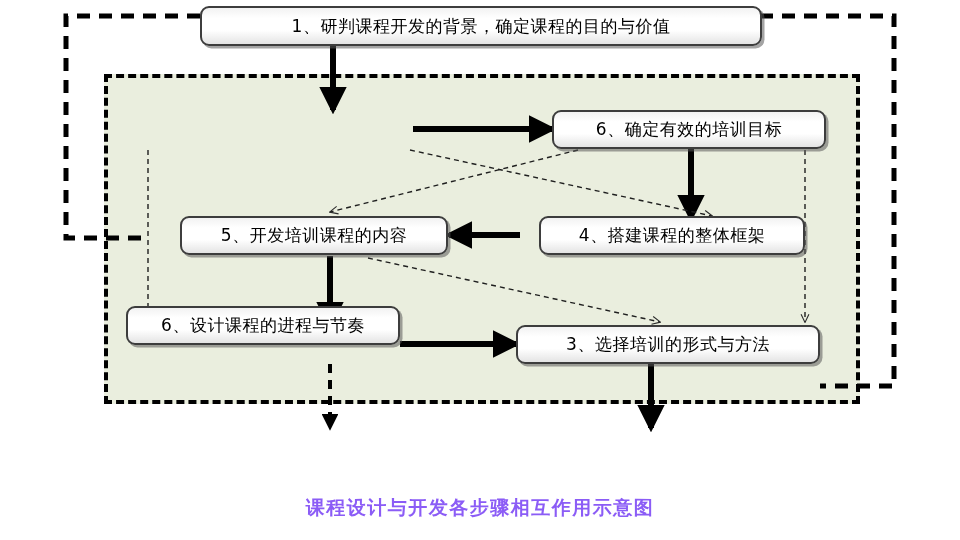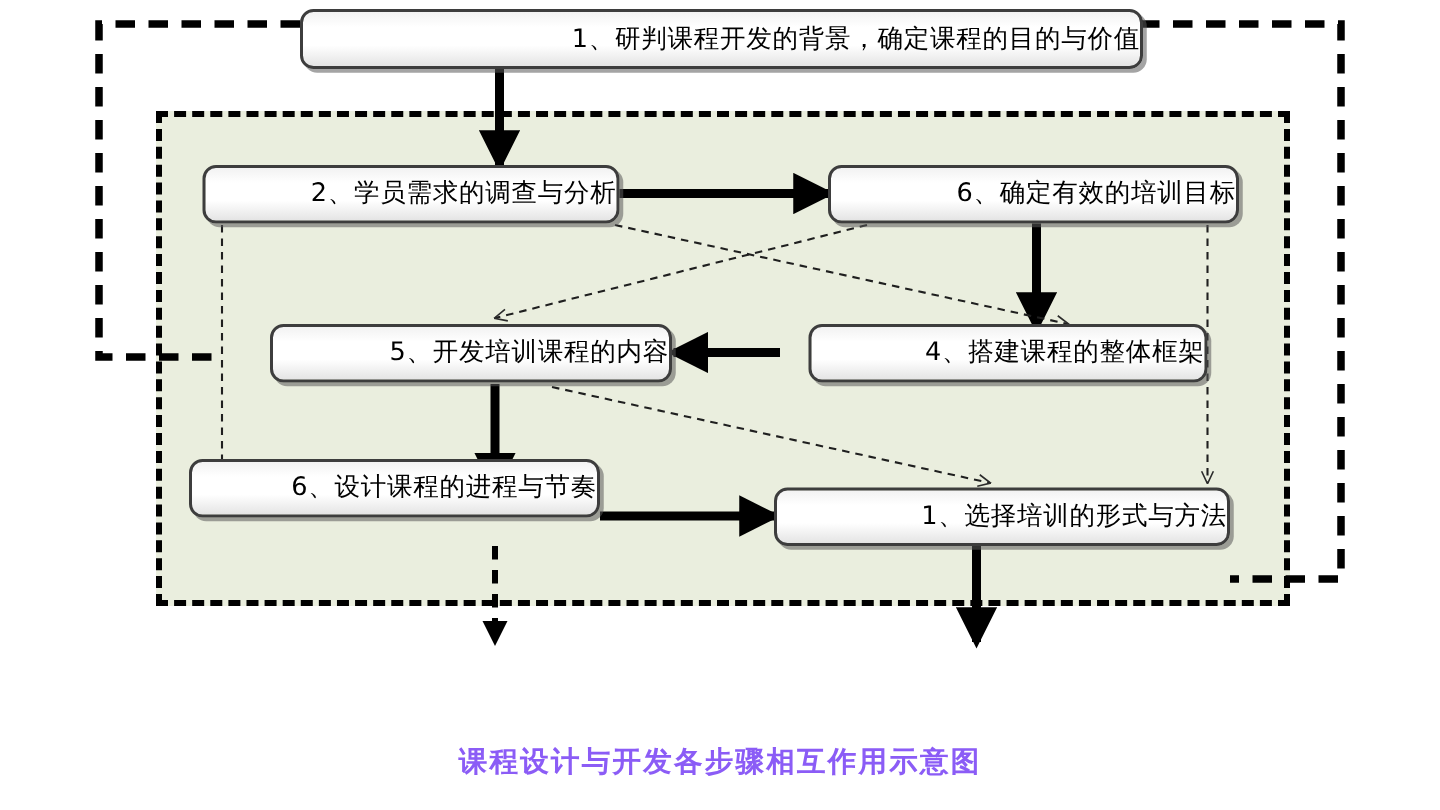--- a/index.html
+++ b/index.html
@@ -42,21 +42,21 @@
   .node {
     position: absolute;
     box-sizing: border-box;
     border: 2px solid #3d3d3d;
     border-radius: 9px;
     background: linear-gradient(to bottom,
                 #f2f2f2 0%, #ffffff 28%, #ffffff 62%, #e4e4e4 100%);
     box-shadow: 2.5px 2.5px 0 rgba(90,90,90,0.55);
     display: flex;
     align-items: center;
-    justify-content: flex-end;
+    justify-content: center;
     color: #000000;
     white-space: nowrap;
   }
   .node-label {
     font-size: 17px;
     letter-spacing: 0.5px;
     line-height: 1;
   }
   .node.wide .node-label {
     font-size: 17px;
@@ -125,42 +125,39 @@
 
     <line x1="368" y1="258" x2="660" y2="322" stroke="#1f1f1f" stroke-width="1.4" stroke-dasharray="5,4" marker-end="url(#arrow-thin)"></line>
 
     <line x1="330" y1="364" x2="330" y2="428" stroke="#000000" stroke-width="4" stroke-dasharray="9,7" marker-end="url(#arrow-dashmed)"></line>
   </svg>
 
   <div class="node wide" style="left:200px; top:6px; width:562px; height:40px;">
     <span class="node-label">1、研判课程开发的背景，确定课程的目的与价值</span>
   </div>
 
-  <div class="node" style="left:135px; top:110px; width:278px; height:39px;">
-    <span class="node-label">2、学员需求的调查与分析</span>
-  </div>
 
   <div class="node" style="left:552px; top:110px; width:274px; height:39px;">
     <span class="node-label">6、确定有效的培训目标</span>
   </div>
 
   <div class="node" style="left:520px; top:216px; width:266px; height:39px;margin-left:19px;">
     <span class="node-label">4、搭建课程的整体框架</span>
   </div>
 
   <div class="node" style="left:180px; top:216px; width:268px; height:39px;">
     <span class="node-label">5、开发培训课程的内容</span>
   </div>
 
   <div class="node" style="left:126px; top:306px; width:274px; height:39px;">
     <span class="node-label">6、设计课程的进程与节奏</span>
   </div>
 
   <div class="node" style="left:516px; top:325px; width:304px; height:39px;">
-    <span class="node-label">1、选择培训的形式与方法</span>
+    <span class="node-label">3、选择培训的形式与方法</span>
   </div>
 
 
   <div class="caption" style="left:0px; top:495px;">
     <span>课程设计与开发各步骤相互作用示意图</span>
   </div>
 
 </div>
 
 </body></html>

